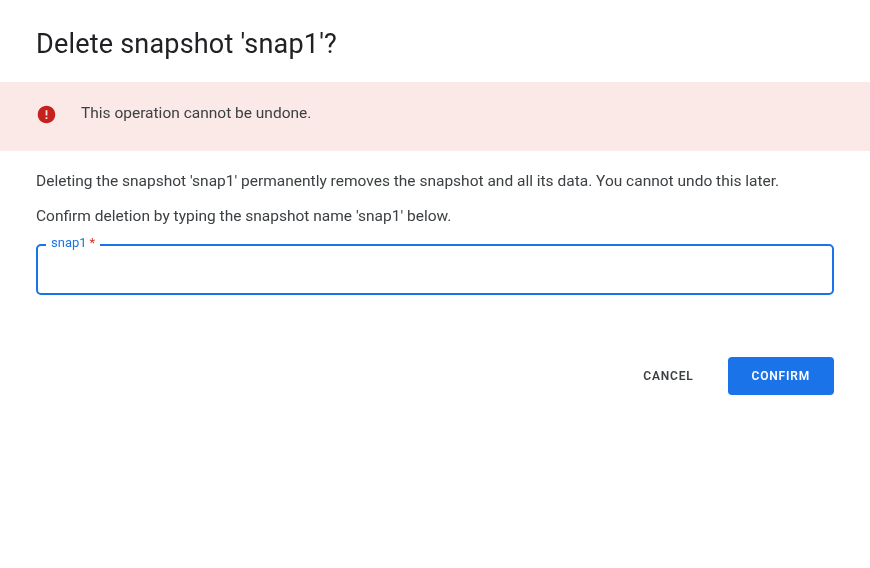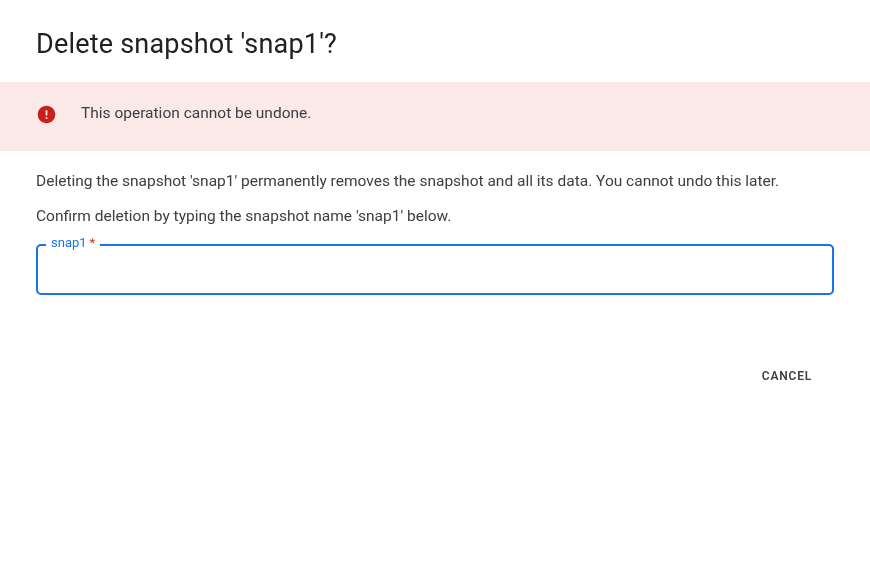--- a/index.html
+++ b/index.html
@@ -146,15 +146,16 @@
       <div class="field-label">
         <span>snap1</span>
         <span class="req">*</span>
       </div>
       <input class="text-input" type="text" autofocus="" value="" style="">
     </div>
   </div>
 
   <div class="actions">
     <button class="btn btn-text">Cancel</button>
+    <button class="btn btn-primary">Confirm</button>
   </div>
 
 </div>
 
 </body></html>

